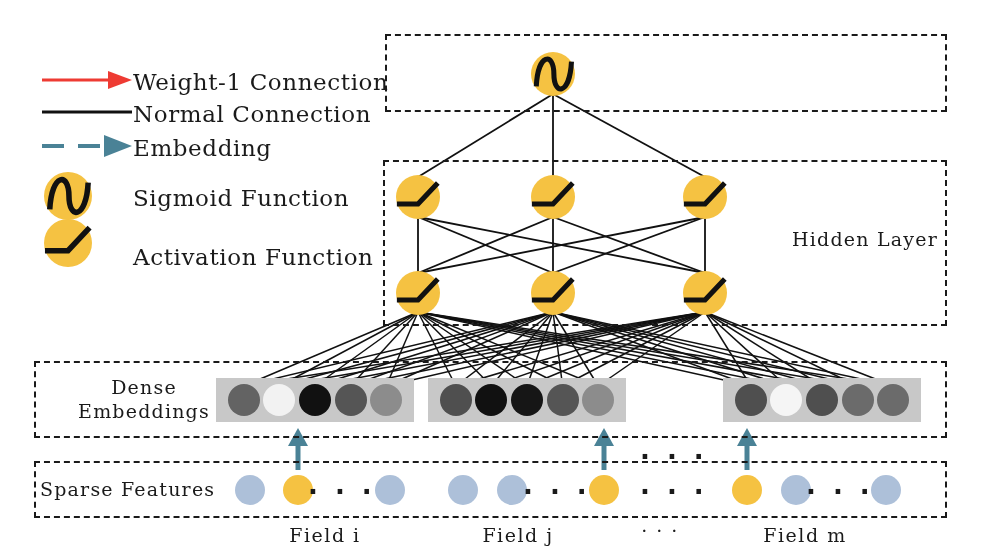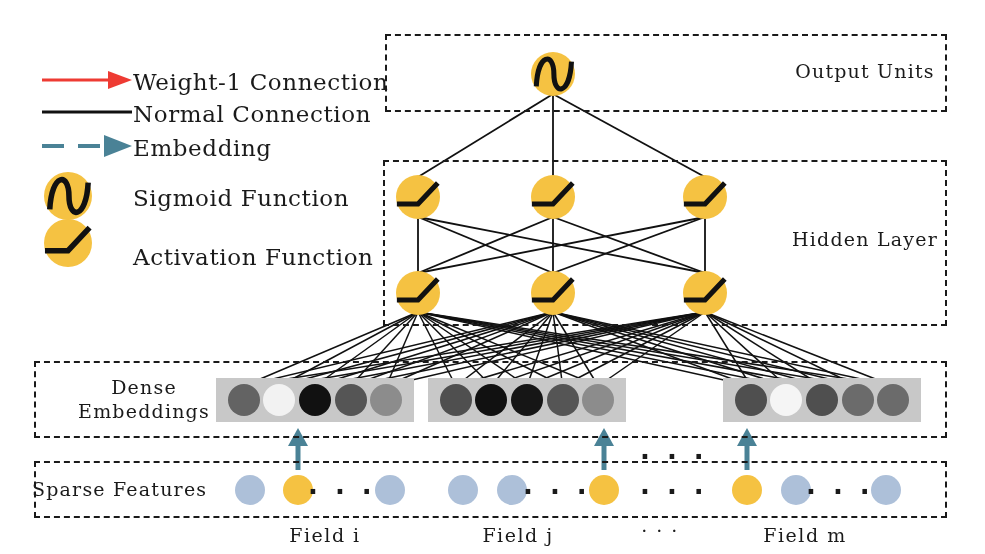--- a/index.html
+++ b/index.html
@@ -161,33 +161,32 @@
         <line x1="298" y1="470" x2="298" y2="442" stroke="#4a8296" stroke-width="5"></line>
         <polygon points="298,428 288,446 308,446" fill="#4a8296"></polygon>
         <line x1="604" y1="470" x2="604" y2="442" stroke="#4a8296" stroke-width="5"></line>
         <polygon points="604,428 594,446 614,446" fill="#4a8296"></polygon>
         <line x1="747" y1="470" x2="747" y2="442" stroke="#4a8296" stroke-width="5"></line>
         <polygon points="747,428 737,446 757,446" fill="#4a8296"></polygon>
       </g>
   </svg>
 
   <div class="dash-box" style="left:385px; top:34px; width:562px; height:78px;"></div>
-  <div class="zone-label" style="left:785px; top:72px; width:160px; transform:translateY(-50%);">Output Units</div>
 
   <div class="dash-box" style="left:383px; top:160px; width:564px; height:166px;"></div>
   <div class="zone-label" style="left:785px; top:240px; width:160px; transform:translateY(-50%);">Hidden Layer</div>
 
   <div class="dash-box" style="left:34px; top:361px; width:913px; height:77px;"></div>
   <div class="zone-label" style="left:74px; top:400px; width:140px; transform:translateY(-50%);">
     <span>Dense</span><br>
     <span>Embeddings</span>
   </div>
 
   <div class="dash-box" style="left:34px; top:461px; width:913px; height:57px;"></div>
-  <div class="zone-label" style="left:32px; top:490px; width:200px; text-align:left; transform:translateY(-50%);">Sparse Features</div>
+  <div class="zone-label" style="left:40px; top:490px; width:200px; text-align:left; transform:translateY(-50%);">Sparse Features</div>
 
   <div id="legend-host">
       <div class="legend-text" style="left: 133px; top: 69px;">Weight-1 Connection</div>
       <svg width="100" height="26" style="position: absolute; left: 40px; top: 67px;">
         <line x1="2" y1="13" x2="72" y2="13" stroke="#ee3b33" stroke-width="3"></line>
         <polygon points="92,13 68,4 68,22" fill="#ee3b33"></polygon>
       </svg>
       <div class="legend-text" style="left: 133px; top: 101px;">Normal Connection</div>
       <svg width="100" height="26" style="position: absolute; left: 40px; top: 99px;">
         <line x1="2" y1="13" x2="92" y2="13" stroke="#111111" stroke-width="3"></line>

